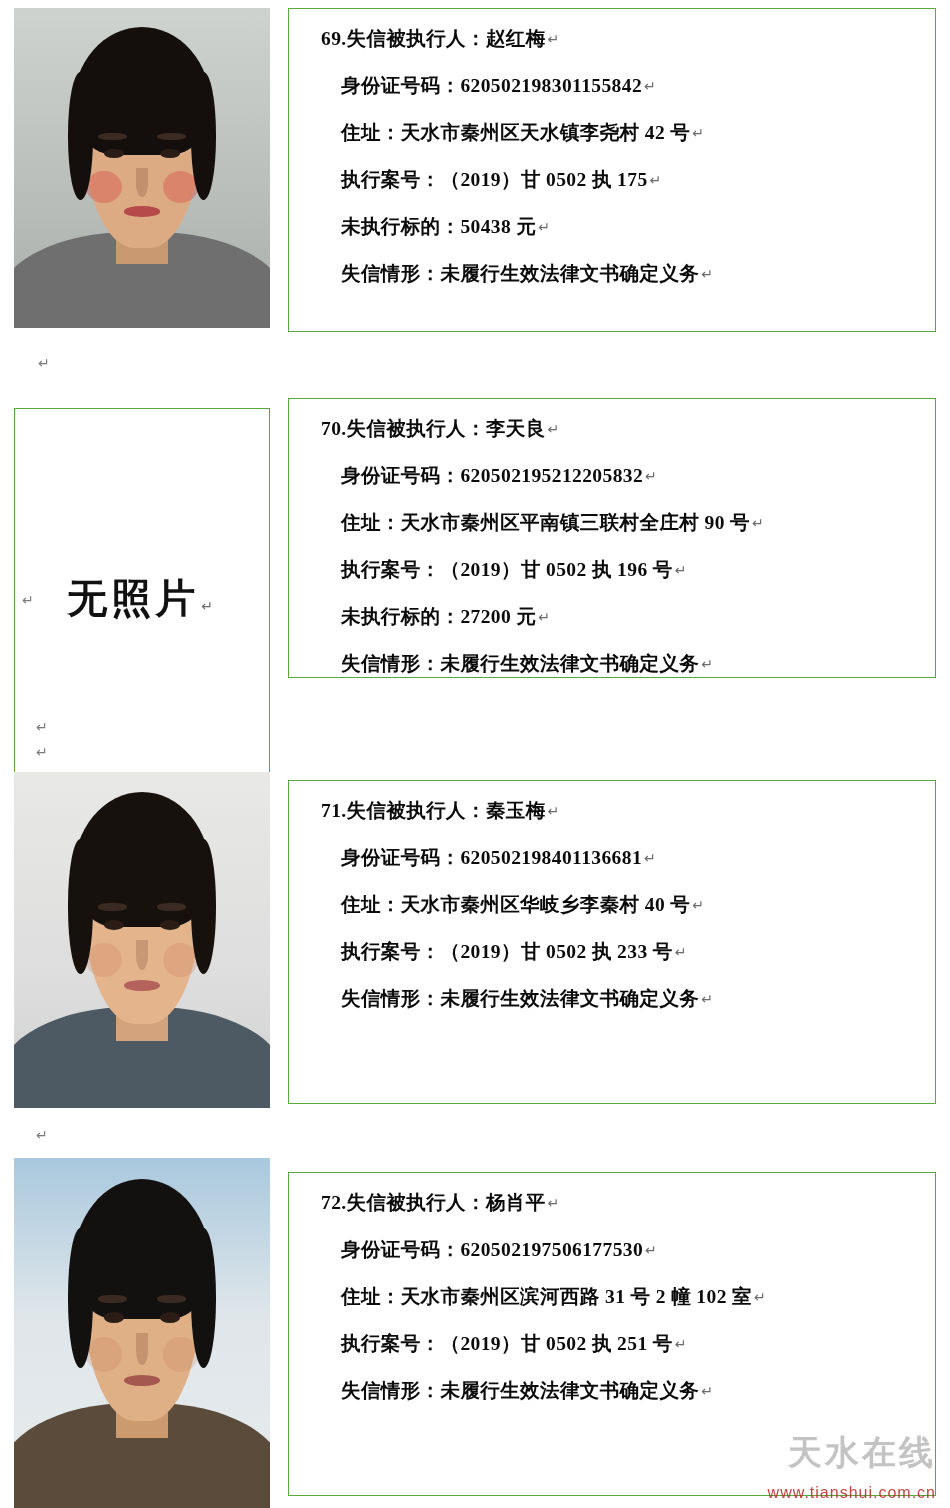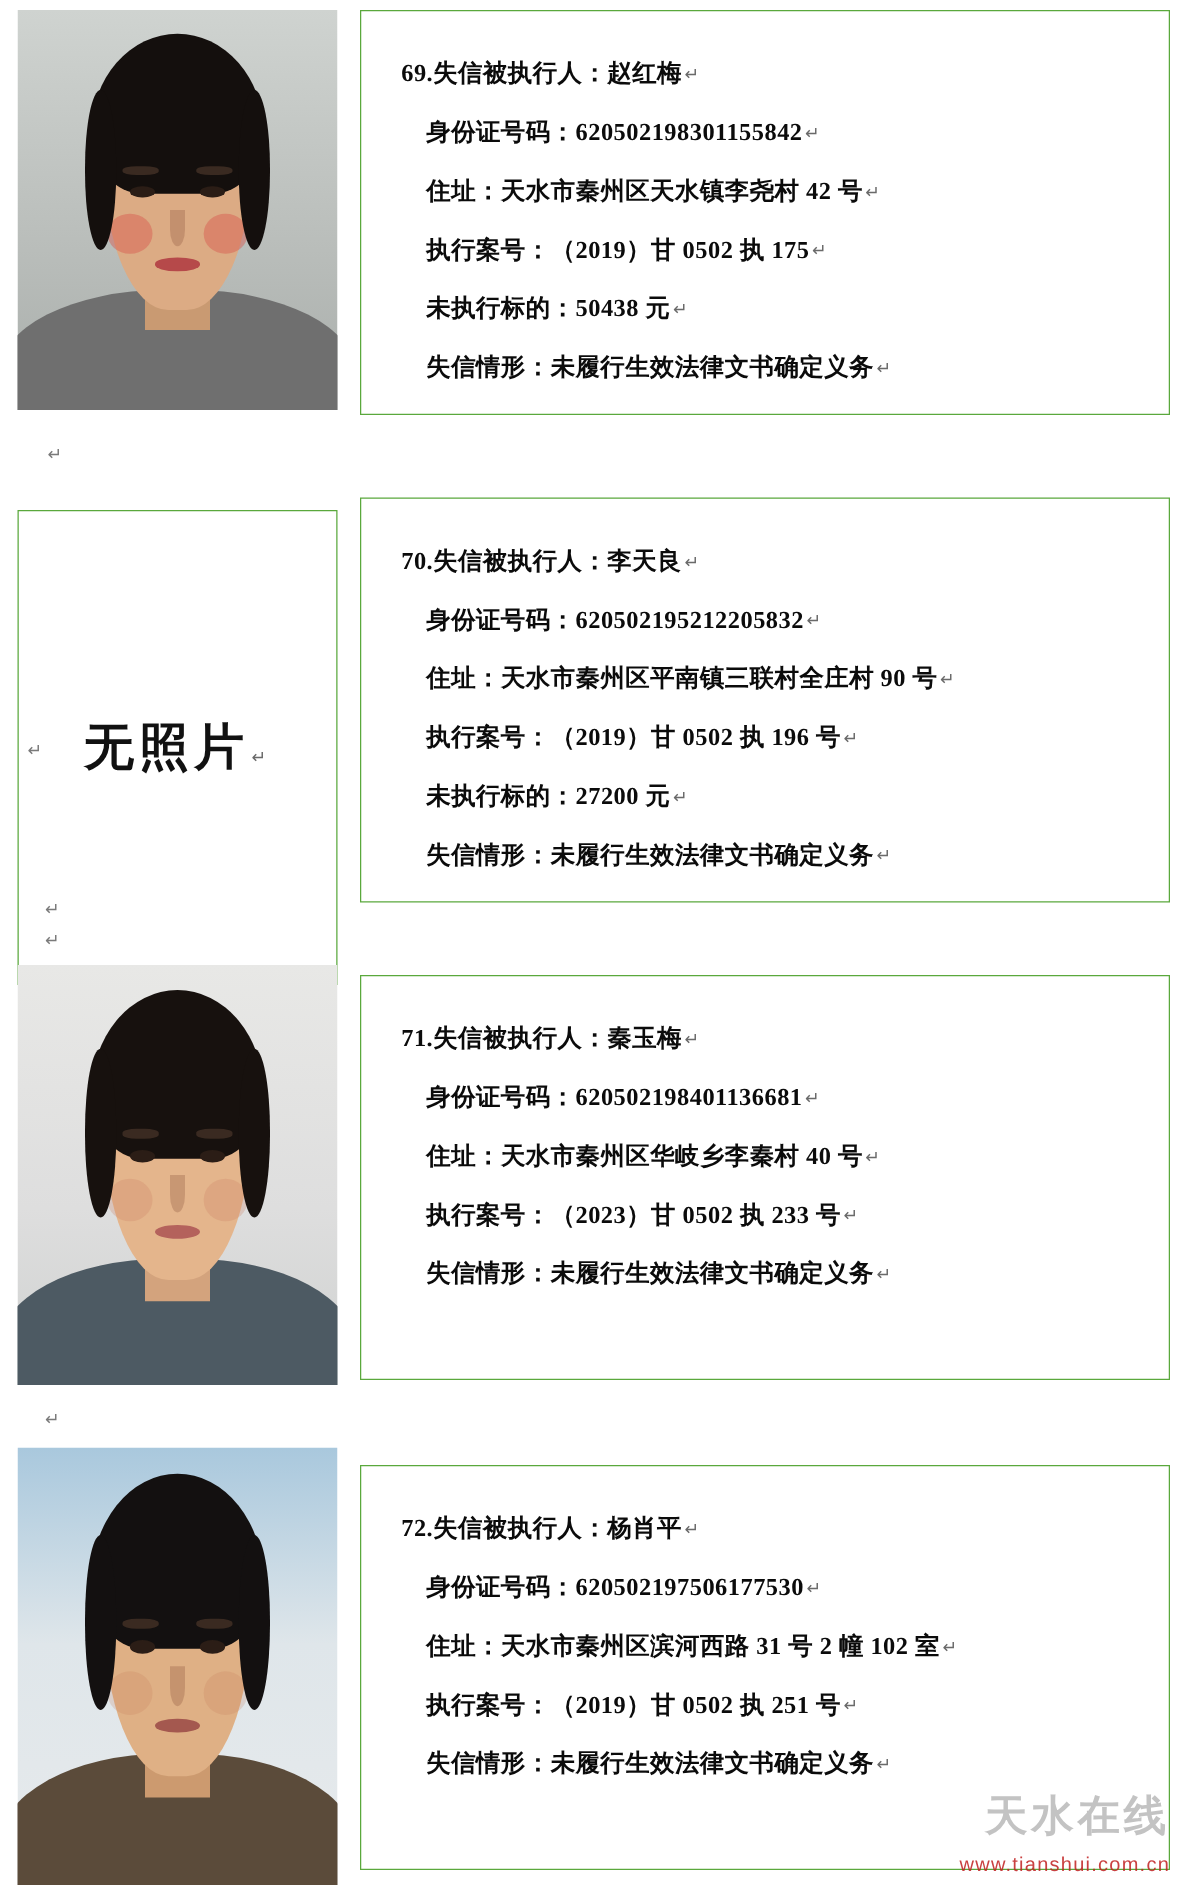--- a/index.html
+++ b/index.html
@@ -165,21 +165,20 @@
     background: #fff;
     padding: 16px 10px 14px 18px;
   }
   .line {
     font-family: "Liberation Serif", "DejaVu Serif", serif;
     font-size: 19.5px;
     font-weight: 700;
     color: #0b0b0b;
     letter-spacing: 0.4px;
     white-space: nowrap;
-    margin-top: 20px;
   }
   .line.first {
     margin-left: 14px;
   }
   .line.indent {
     margin-left: 34px;
   }
   .line + .line {
     margin-top: 20px;
   }
@@ -268,21 +267,21 @@
 
     <div class="para-mark" style="left:38px;top:355px;">↵</div>
   </div>
 
   <div class="entry" style="top:392px;height:365px;">
 
     <div class="photo-box framed" style="top:16px;height:380px;">
       <div class="no-photo-text"><span>无照片</span><span class="pilcrow">↵</span></div>
     </div>
 
-    <div class="text-box" style="top:6px;height:324px;">
+    <div class="text-box" style="top:6px;height:280px;">
       <div class="line first"><span>70.</span><span>失信被执行人：</span><span>李天良</span><span class="pilcrow">↵</span></div>
       <div class="line indent"><span>身份证号码：</span><span>620502195212205832</span><span class="pilcrow">↵</span></div>
       <div class="line indent"><span>住址：</span><span>天水市秦州区平南镇三联村全庄村 90 号</span><span class="pilcrow">↵</span></div>
       <div class="line indent"><span>执行案号：</span><span>（2019）甘 0502 执 196 号</span><span class="pilcrow">↵</span></div>
       <div class="line indent"><span>未执行标的：</span><span>27200 元</span><span class="pilcrow">↵</span></div>
       <div class="line indent"><span>失信情形：</span><span>未履行生效法律文书确定义务</span><span class="pilcrow">↵</span></div>
     </div>
 
     <div class="para-mark" style="left:22px;top:200px;">↵</div>
     <div class="para-mark" style="left:36px;top:327px;">↵</div>
@@ -308,21 +307,21 @@
         <div class="p-eye-r"></div>
         <div class="p-nose"></div>
         <div class="p-mouth" style="background:#b4625c;"></div>
       </div>
     </div>
 
     <div class="text-box" style="top:8px;height:324px;">
       <div class="line first"><span>71.</span><span>失信被执行人：</span><span>秦玉梅</span><span class="pilcrow">↵</span></div>
       <div class="line indent"><span>身份证号码：</span><span>620502198401136681</span><span class="pilcrow">↵</span></div>
       <div class="line indent"><span>住址：</span><span>天水市秦州区华岐乡李秦村 40 号</span><span class="pilcrow">↵</span></div>
-      <div class="line indent"><span>执行案号：</span><span>（2023）甘 0502 执 233 号</span><span class="pilcrow">↵</span></div>
+      <div class="line indent"><span>执行案号：</span><span>（2019）甘 0502 执 233 号</span><span class="pilcrow">↵</span></div>
       <div class="line indent"><span>失信情形：</span><span>未履行生效法律文书确定义务</span><span class="pilcrow">↵</span></div>
     </div>
 
     <div class="para-mark" style="left:36px;top:355px;">↵</div>
   </div>
 
   <div class="entry" style="top:1158px;height:350px;">
 
     <div class="photo-box bare" style="top:0px;height:350px;">
       <div class="portrait">

